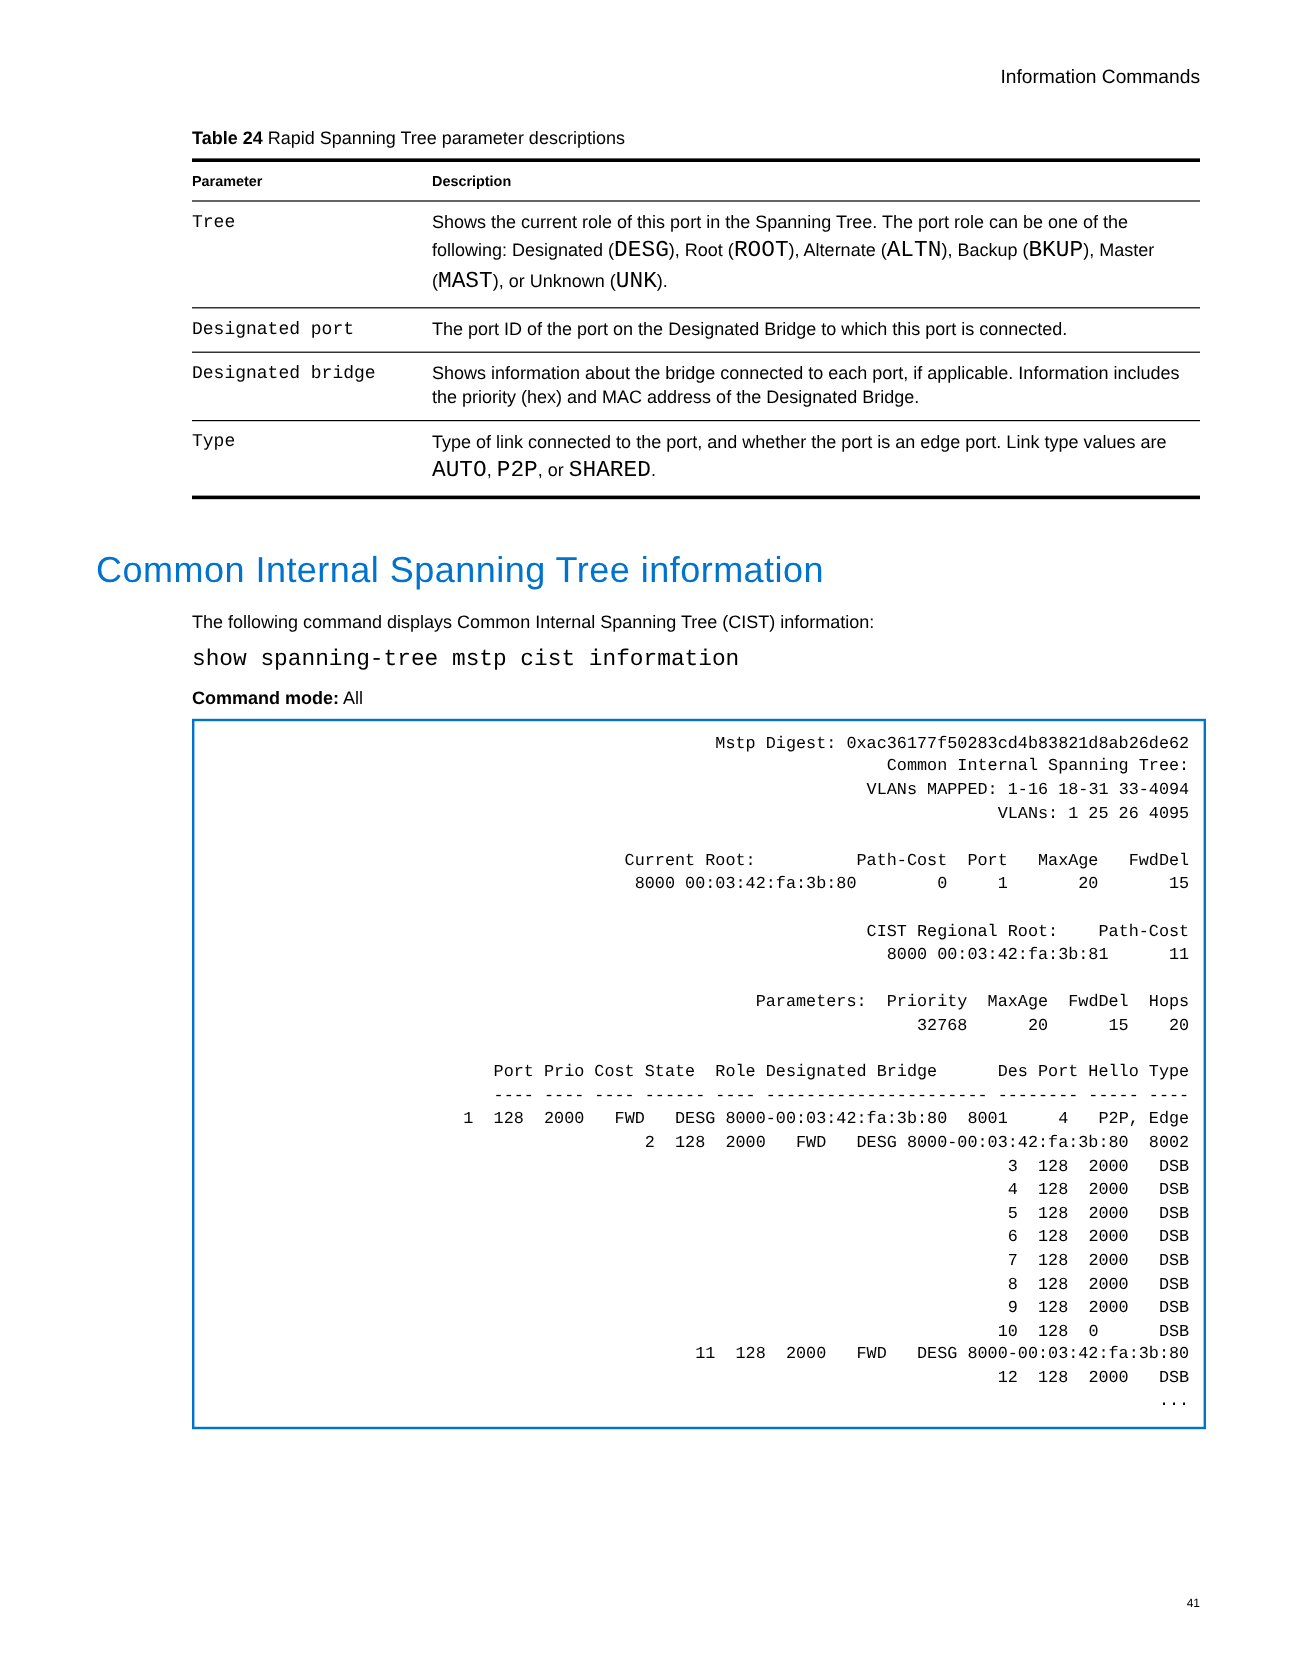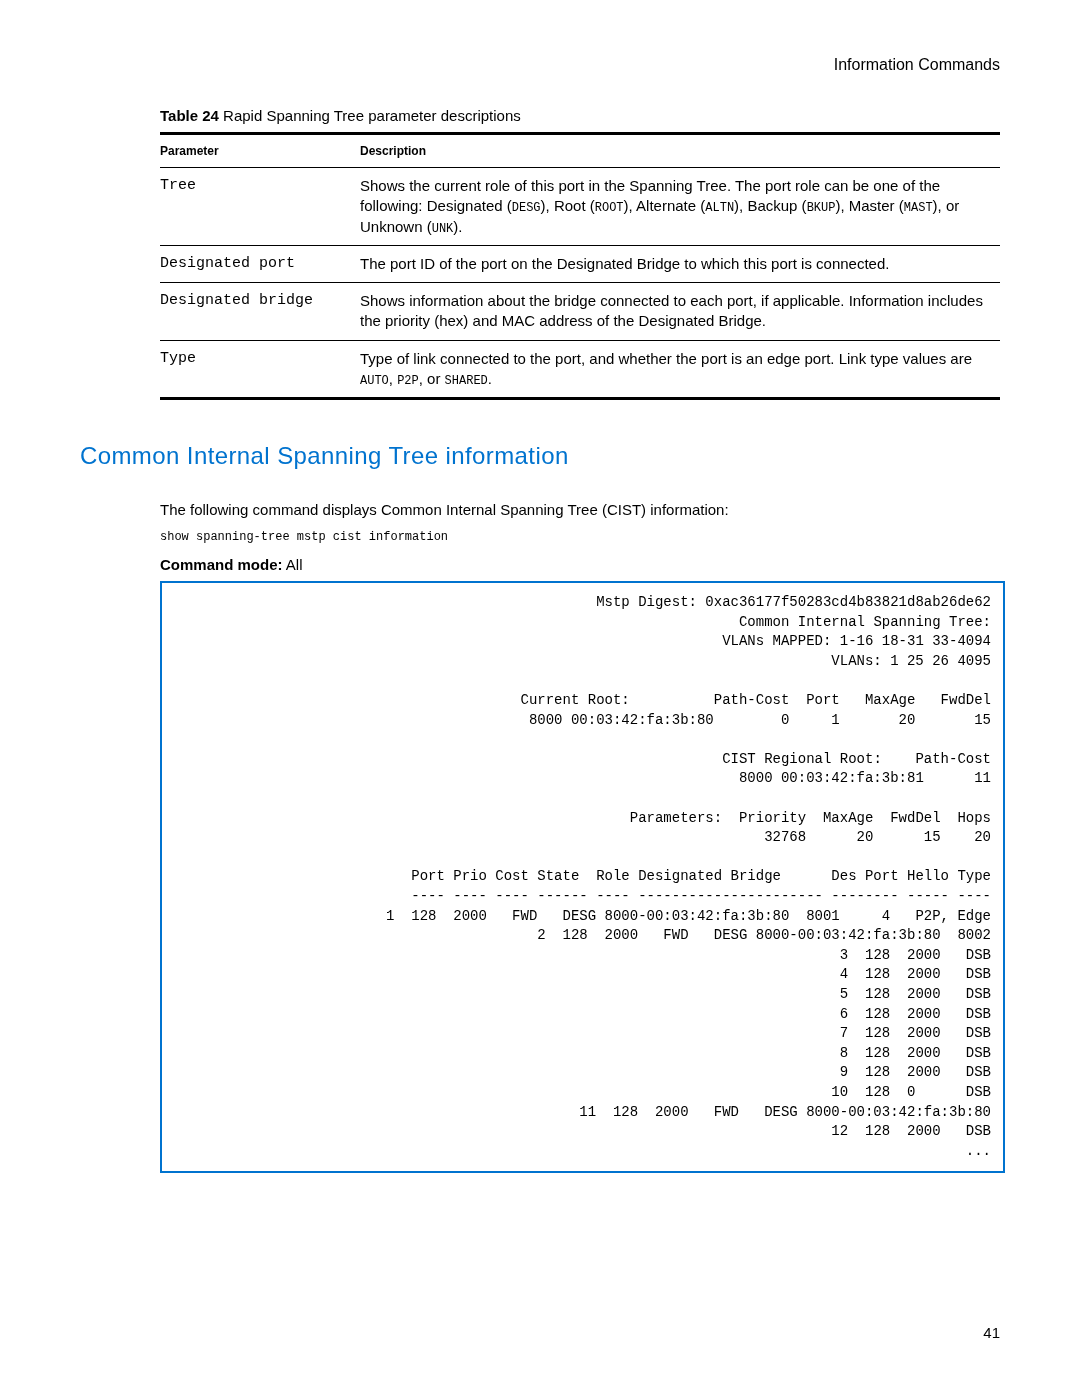--- a/index.html
+++ b/index.html
@@ -55,27 +55,27 @@
   table.param-table tbody tr:last-child {
     border-bottom: 3px solid #000;
   }
   .code, code, pre.console {
     font-family: "Courier New", Courier, monospace;
     font-size: 15px;
     text-align: right;
   }
   .code-inline {
     font-family: "Courier New", Courier, monospace;
-    font-size: 12px;
+    font-size: 19px;
   }
   h2.section {
     color: #0073cf;
     font-weight: normal;
-    font-size: 24px;
-    margin: 40px 0 28px -20px;
+    font-size: 30px;
+    margin: 40px 0 12px -20px;
     letter-spacing: 0.4px;
   }
   .body-indent {
     margin-left: 60px;
     margin-right: 20px;
   }
   .command-mode {
     margin-top: 10px;
   }
   .command-mode b { font-weight: bold; }
@@ -86,21 +86,21 @@
     border: 2px solid #0073cf;
     white-space: pre;
     overflow: hidden;
     font-size: 14px;
     line-height: 1.4;
   }
   .footer {
     position: absolute;
     bottom: 54px;
     right: 80px;
-    font-size: 15px;
+    font-size: 10px;
   }
   .col-param { width: 200px; }
 </style>
 </head>
 <body>
 
 <div class="page">
 
   <div class="top-header">Information Commands</div>
 

